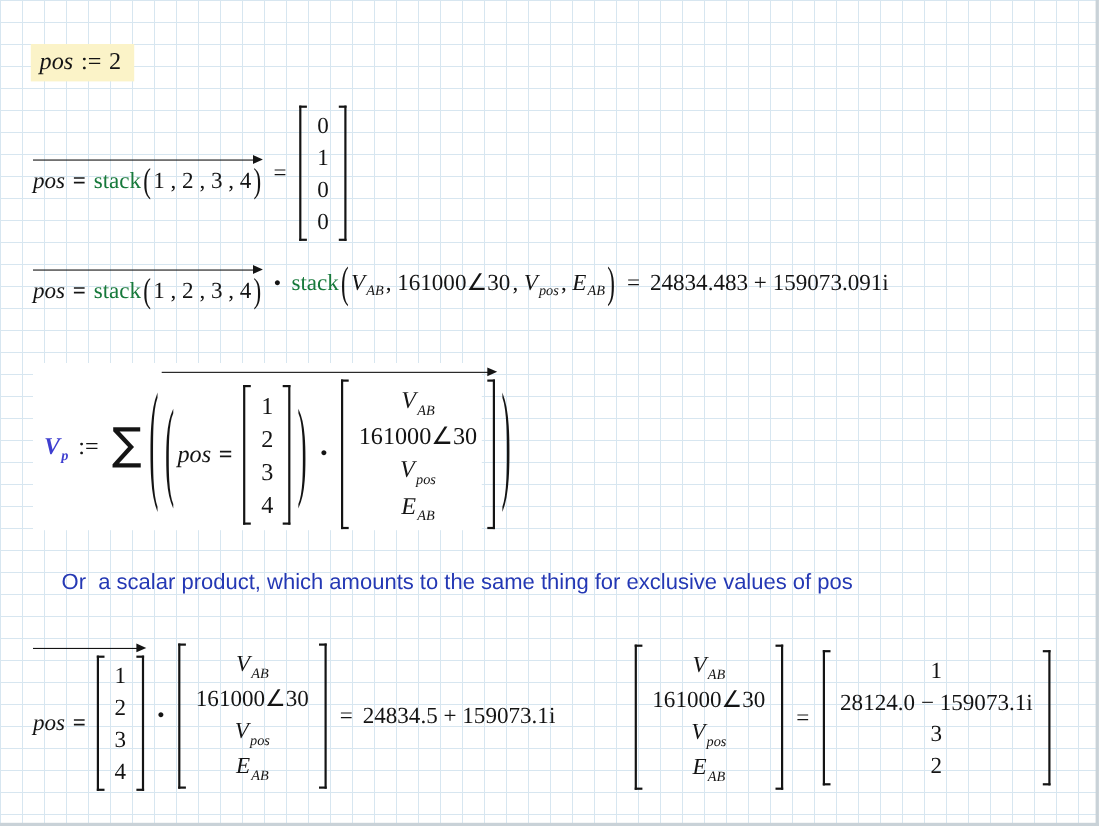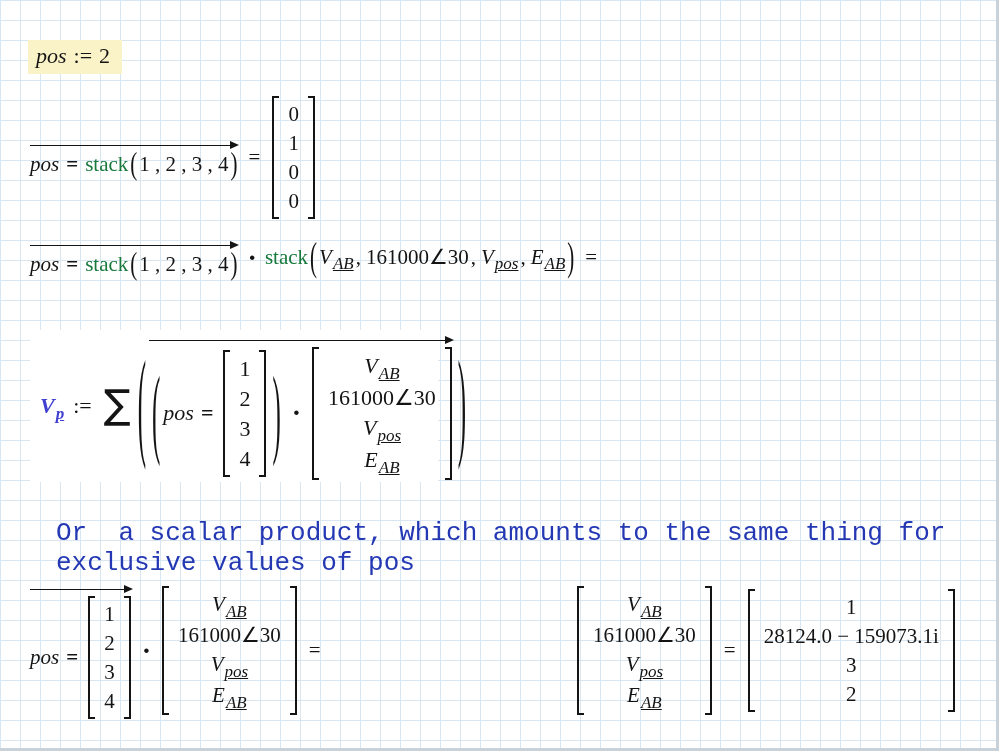--- a/index.html
+++ b/index.html
@@ -11,21 +11,21 @@
       linear-gradient(to right, var(--grid, #d7e6f0) 1px, transparent 1px),
       linear-gradient(to bottom, var(--grid, #d7e6f0) 1px, transparent 1px);
     background-size: 20px 20px;
     font-family: "Liberation Serif", serif;
     color: var(--ink, #141414);
   }
   .frame { position: absolute; inset: 0; border-right: 3px solid #c9d2d8; border-bottom: 3px solid #c9d2d8; pointer-events: none; }
   .region { position: absolute; display: flex; align-items: center; }
   .math { font-size: 21px; }
   .it { font-style: italic; }
-  .sb { font-style: italic; font-size: 17px; position: relative; top: 6px; margin-left: 1px; text-decoration: underline; }
+  .sb { font-style: italic; font-size: 13px; position: relative; top: 6px; margin-left: 1px; }
   .beq { font-weight: 700; margin: 0 7px; }
   .eq { margin: 0 9px; }
   .fn { color: var(--green, #17793b); text-align: center; }
   .paren { display: inline-block; transform: scaleY(1.5); margin: 0 2px; font-weight: 300; }
   .paren.tall { transform: scaleY(1.9); }
   .comma { margin: 0 5px 0 2px; }
   .dot { font-weight: 700; font-size: 28px; margin: 0 8px; line-height: 1; }
   .vecgrp { display: flex; flex-direction: column; }
   .varrow { height: 11px; margin: 0 1px 3px 0; position: relative; }
   .varrow::before { content: ""; position: absolute; left: 0; right: 5px; bottom: 3px; border-top: 1.7px solid #141414; }
@@ -37,21 +37,21 @@
   .br { width: 7px; border: 2px solid #141414; border-left: none; }
   .mcol { display: flex; flex-direction: column; justify-content: center; padding: 5px 9px; row-gap: 3px; }
   .mcell { text-align: center; line-height: 26px; white-space: nowrap; }
   .r1 { background: var(--highlight, #fbf3c8); padding: 3px 12px 5px 8px; font-size: 22px; }
   .r1 .op { margin: 0 7px; }
   .imgbox { background: #ffffff; padding: 8px 6px 8px 10px; font-size: 22px; }
   .imgbox .mcell { line-height: 27px; }
   .sigma { font-family: "DejaVu Sans", sans-serif; font-size: 40px; line-height: 1; margin: 0 4px 5px 3px; }
   .bigparen { display: inline-block; transform: scaleY(4.8); font-size: 25px; font-weight: 300; margin: 0 3px; }
   .bigparen.inner { transform: scaleY(4.0); }
-  .note { font-family: Liberation Mono, monospace; font-size: 26px; color: var(--note-blue, #2438b4); white-space: pre-wrap; }
+  .note { font-family: Liberation Sans, sans-serif; font-size: 20px; color: var(--note-blue, #2438b4); white-space: pre-wrap; }
   .vp { color: var(--vp-blue, #3f3fd0); font-weight: 700; }
   .vp.sb { top: 8px; }
   .result { white-space: nowrap; }
 </style>
 </head>
 <body>
 
 <div class="frame"></div>
 
 <div class="region r1" style="left:28px; top:40px;">
@@ -105,20 +105,21 @@
   <span class="comma">,</span>
   <span>161000∠30</span>
   <span class="comma">,</span>
   <span class="it">V</span>
     <span class="sb">pos</span>
   <span class="comma">,</span>
   <span class="it">E</span>
     <span class="sb">AB</span>
   <span class="paren tall">)</span>
   <span class="eq">=</span>
+  <span class="result">24834.483 + 159073.091i</span>
 </div>
 
 <div class="region imgbox" style="left:30px; top:330px; width:408px; height:152px;">
   <span class="vp it">V</span>
     <span class="vp sb">p</span>
   <span class="eq">:=</span>
   <span class="sigma">∑</span>
   <span class="bigparen">(</span>
   <div class="vecgrp">
     <div class="varrow"></div>
@@ -180,20 +181,21 @@
     <div class="bl"></div>
     <div class="mcol">
       <div class="mcell"><span class="it">V</span><span class="sb">AB</span></div>
       <div class="mcell">161000∠30</div>
       <div class="mcell"><span class="it">V</span><span class="sb">pos</span></div>
       <div class="mcell"><span class="it">E</span><span class="sb">AB</span></div>
     </div>
     <div class="br"></div>
   </div>
   <span class="eq">=</span>
+  <span class="result">24834.5 + 159073.1i</span>
 </div>
 
 <div class="region math" style="left:574px; top:586px;">
   <div class="matrix">
     <div class="bl"></div>
     <div class="mcol">
       <div class="mcell"><span class="it">V</span><span class="sb">AB</span></div>
       <div class="mcell">161000∠30</div>
       <div class="mcell"><span class="it">V</span><span class="sb">pos</span></div>
       <div class="mcell"><span class="it">E</span><span class="sb">AB</span></div>

